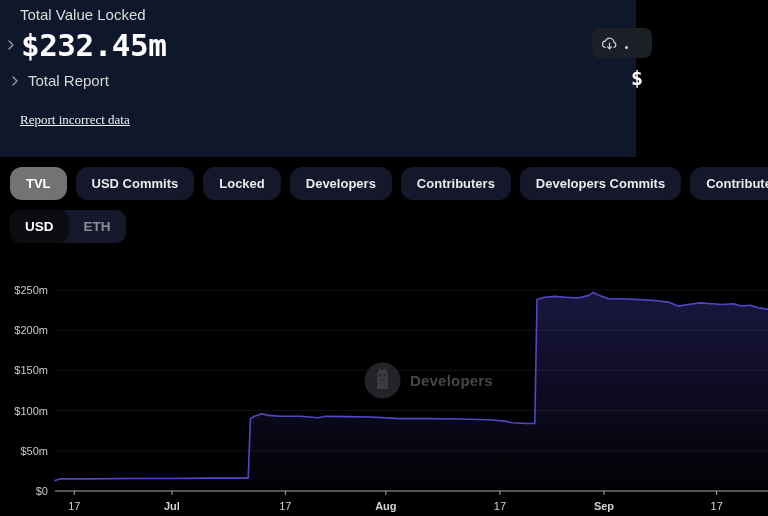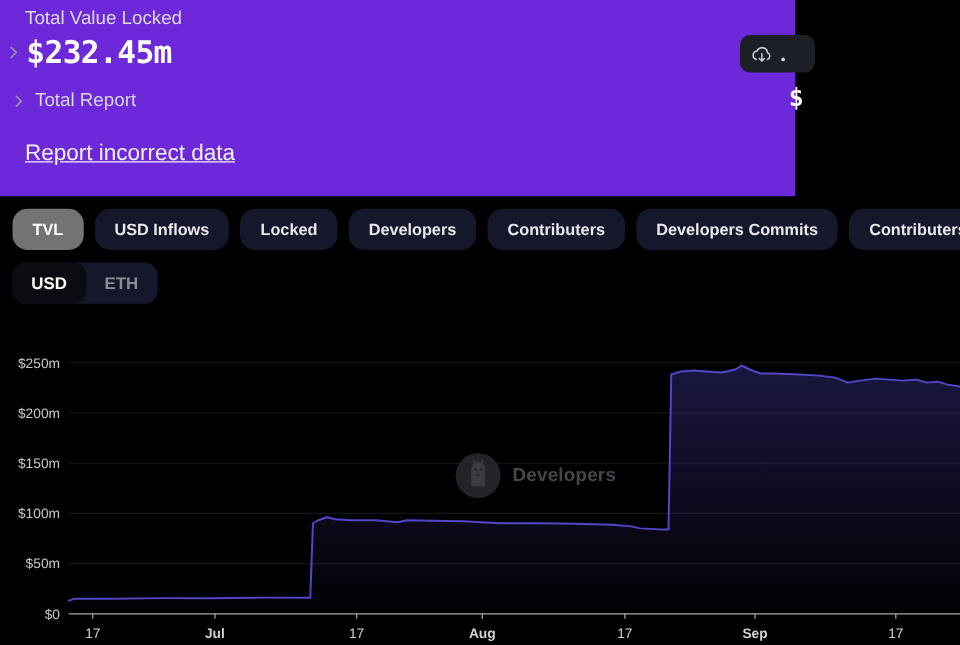--- a/index.html
+++ b/index.html
@@ -6,41 +6,41 @@
   html,body { width:768px; height:516px; }
   body {
     position:relative; overflow:hidden;
     background:#000;
     font-family:"Liberation Sans", sans-serif;
     color:#e6e6e8;
   }
   
   .stats-panel {
     position:absolute; top:0; left:0; width:636px; height:157px;
-    background:#6d28d9;
+    background:#0f172a;
   }
   .tvl-label { position:absolute; top:6px; left:20px; font-size:15px; color:#dcdcde; }
   .tvl-row { position:absolute; top:27px; left:4px; display:flex; align-items:center; }
   .chev { width:14px; height:14px; display:inline-block; flex:0 0 auto; cursor:pointer; }
   .chev svg { display:block; }
   .tvl-value {
     margin-left:3px;
     font-family:"DejaVu Sans Mono", monospace;
-    font-weight:bold; font-size:25px; color:#ffffff; letter-spacing:-0.5px;
+    font-weight:bold; font-size:31px; color:#ffffff; letter-spacing:-0.5px;
   }
   .raised-row { position:absolute; top:72px; left:8px; display:flex; align-items:center; }
   .raised-label { margin-left:6px; font-size:15px; color:#d8d8da; }
   .raised-value {
     position:absolute; top:66px; right:-7px;
     font-family:"DejaVu Sans Mono", monospace;
     font-weight:bold; font-size:20px; color:#ffffff;
   }
   .report-link {
     position:absolute; top:112px; left:20px;
-    font-size:18px; color:#f2f2f2; text-decoration:underline; cursor:pointer;
+    font-size:13px; color:#f2f2f2; text-decoration:underline; cursor:pointer;font-family:Liberation Serif, serif;
   }
   .icon-pill {
     position:absolute; top:28px; right:-16px; width:60px; height:30px;
     background:#1c1f26; border-radius:8px;
     display:flex; align-items:center; padding-left:9px; gap:7px;
   }
   .icon-pill .dot { width:3px; height:3px; border-radius:50%; background:#cfd3da; align-self:flex-end; margin-bottom:9px; }
   .icon-btn { cursor:pointer; display:flex; align-items:center; }
   
   .tabs-row { position:absolute; top:167px; left:10px; display:flex; gap:9px; }
@@ -107,21 +107,21 @@
     </span>
     <span class="raised-label">Total Report</span>
   </div>
   <span class="raised-value">$</span>
 
   <a class="report-link">Report incorrect data</a>
 </header>
 
 <nav class="tabs-row">
   <button class="tab-btn active">TVL</button>
-  <button class="tab-btn">USD Inflows</button>
+  <button class="tab-btn">USD Commits</button>
   <button class="tab-btn">Locked</button>
   <button class="tab-btn">Developers</button>
   <button class="tab-btn">Contributers</button>
   <button class="tab-btn">Developers Commits</button>
   <button class="tab-btn">Contributers Commits</button>
 </nav>
 
 <div class="toggle-row">
   <div class="toggle-pill">
     <button class="toggle-opt selected">USD</button>

